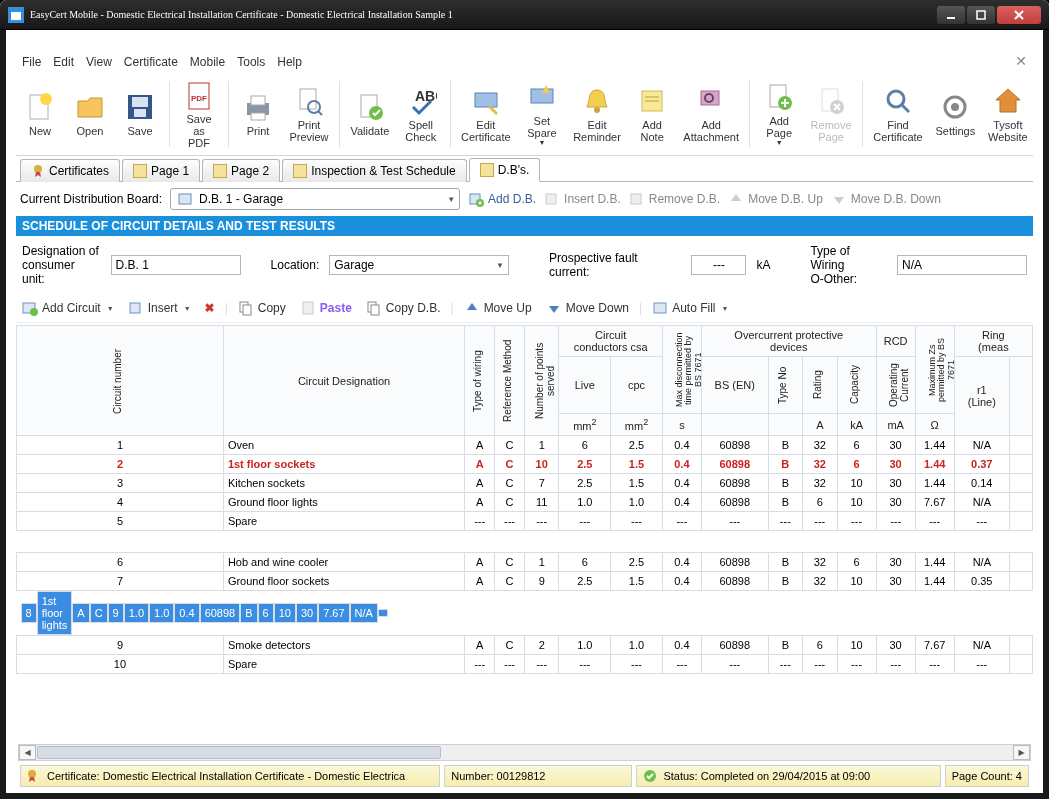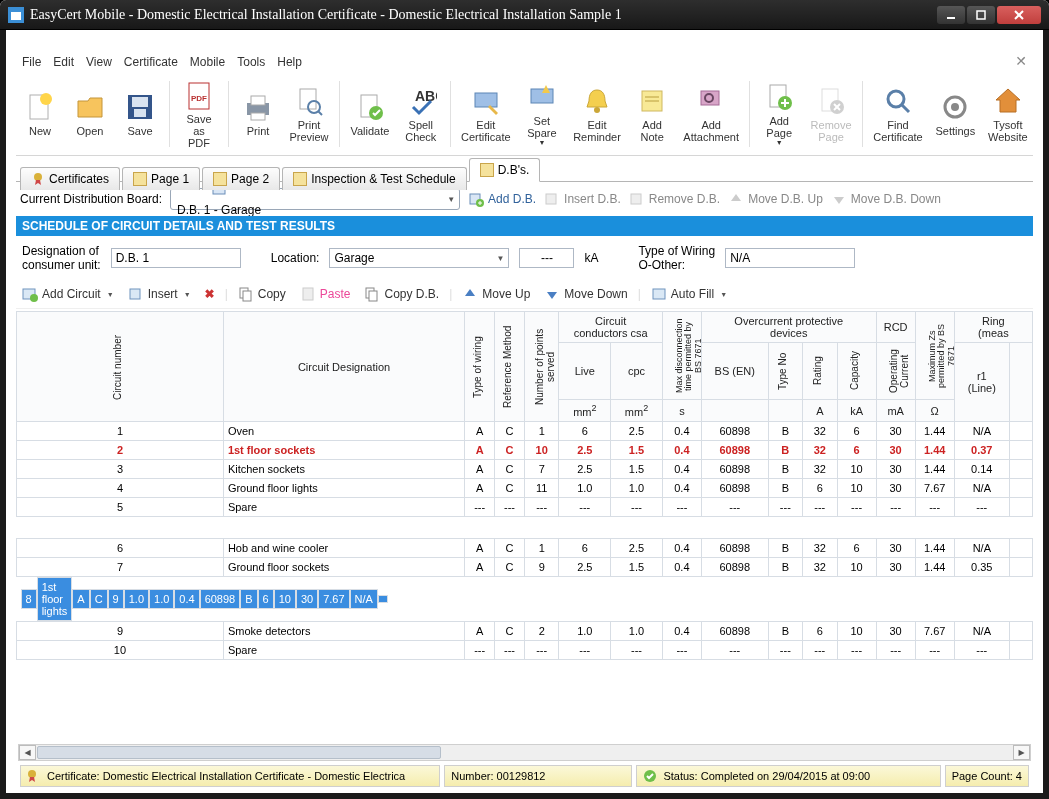--- a/index.html
+++ b/index.html
@@ -1,49 +1,49 @@
 <!DOCTYPE html>
 <html><head>
 <meta charset="utf-8">
 <style>
 * { box-sizing: border-box; margin: 0; padding: 0; }
 body { font-family: "Segoe UI", Tahoma, sans-serif; font-size: 12px; background: #000; width: 1049px; height: 799px; overflow: hidden; }
 .window { width: 1049px; height: 799px; background: #fff; border-radius: 6px 6px 0 0; position: relative; display:flex; flex-direction:column; }
 .titlebar { height: 30px; background: linear-gradient(to bottom, #2e2e2e, #181818); display: flex; align-items: center; padding: 0 8px; color: #fff; border-bottom: 1px solid #000; border-radius:6px 6px 0 0;}
 .titlebar .icon { width:16px; height:16px; margin-right:6px; }
-.titlebar .title { flex:1; font-size:14px; font-family: "Segoe UI"; }
+.titlebar .title { flex:1; font-size:10px; font-family: "Segoe UI"; }
 .winbtns { display:flex; gap:2px;}
 .winbtn { width:28px; height:18px; border-radius:3px; display:flex; align-items:center; justify-content:center; background:linear-gradient(to bottom,#565656,#333); color:#fff; font-size:10px;}
 .winbtn.close { width:44px; background:linear-gradient(to bottom,#d9605e,#c03f3d); }
 .inner { flex:1; padding:20px 10px 4px 10px; display:flex; flex-direction:column; background:#fff; overflow:hidden; border-left:6px solid #1a1a1a; border-right:6px solid #1a1a1a; border-bottom:6px solid #1a1a1a;}
 .menubar { display:flex; gap:12px; padding:3px 6px; font-size:12px; color:#333; align-items:center;}
 .menubar span { cursor:default; }
 .menubar .closex { margin-left:auto; font-family: Tahoma; font-size:14px; color:#888;}
 .toolbar { display:flex; gap:2px; padding:4px 0 4px 0; border-bottom:1px solid #d6d6d6; flex-wrap:nowrap; overflow:hidden;}
 .tbtn { display:flex; flex-direction:column; align-items:center; justify-content:center; min-width:48px; padding:2px 6px; font-size:11px; color:#333; text-align:center; line-height:1.1; border-radius:3px;}
 .tbtn .ticon { width:32px; height:32px; margin-bottom:2px; display:flex; align-items:center; justify-content:center;}
 .vline { width:0; border-left:1px solid #e0e0e0; margin:4px 3px;}
 .tabstrip { display:flex; gap:2px; border-bottom:1px solid #b5b5b5; align-items:flex-end; margin-top:1px; padding-left:4px;}
-.tab { display:flex; align-items:center; gap:4px; padding:4px 10px; font-size:12px; background:linear-gradient(to bottom,#fdfdfd,#e8e8e8); border:1px solid #b5b5b5; border-bottom:none; border-radius:3px 3px 0 0; position:relative; top:9px;}
+.tab { display:flex; align-items:center; gap:4px; padding:4px 10px; font-size:12px; background:linear-gradient(to bottom,#fdfdfd,#e8e8e8); border:1px solid #b5b5b5; border-bottom:none; border-radius:3px 3px 0 0; position:relative; top:1px;}
 .tab.active { background:#fff; font-weight:normal; top:1px; z-index:2; border-bottom:1px solid #fff;}
 .tab .tabicon { width:14px; height:14px;}
 .pgicon { width:14px;height:14px;background:#f5e29c;border:1px solid #c9a54b;}
 .dbobar { display:flex; align-items:center; gap:8px; padding:6px 4px; font-size:12px; border-bottom:0px;}
 .dbosel { display:inline-flex; align-items:center; border:1px solid #9aa7b7; border-radius:3px; padding:0 4px 0 6px; background:#fff; width:290px; height:22px; justify-content:space-between;}
 .dbosel .dd { font-size:8px; color:#555;}
 .dbobtn { display:inline-flex; align-items:center; gap:4px; color:#888; font-size:12px;}
 .dbobtn.enabled { color:#31629b; }
 .header-band { background:#1a8fdc; color:#fff; font-weight:bold; font-size:12px; padding:3px 6px;}
 .formrow { display:flex; align-items:center; gap:10px; padding:8px 6px; font-size:12px;}
 .formrow input, .formrow .sel { border:1px solid #aeb8c5; padding:2px 4px; font-size:12px; height:20px; background:#fff;}
 .sel { display:inline-flex; align-items:center; justify-content:space-between; width:180px; padding:0 4px;}
 .sel .dd { font-size:8px; color:#555;}
 .cmdbar { display:flex; align-items:center; gap:6px; padding:4px 2px; font-size:12px; border-bottom:1px solid #efefef; flex-wrap:wrap;}
 .cmd { display:inline-flex; align-items:center; gap:4px; padding:2px 4px; color:#333;}
-.cmd.disabled { color:#ec4899;}
+.cmd.disabled { color:#8b5cf6;font-weight:bold;}
 .cmd .dd { font-size:7px; color:#555; margin-left:2px;}
 .xicon { color:#c33; font-weight:bold;}
 .gridwrap { flex:1; overflow:auto; border:0px; margin-top:2px;}
 table.grid { border-collapse:collapse; font-size:11px; width:100%;}
 table.grid th, table.grid td { border:1px solid #d7dde4; padding:3px 4px; text-align:center; background:#fff;}
 table.grid td.left { text-align:left;}
 table.grid thead th { background:#fafbfc; font-weight:normal; font-size:11px; color:#222; position:relative;}
 .vtext { display:block; width:14px; margin:0 auto; line-height:1.05; font-size:10px;}
 tr.red td { color:#cc2222; font-weight:bold;}
 tr.sel td { background:#3a8de0; color:#fff;}
@@ -317,21 +317,21 @@
         </div>
       <div class="tab active">
           <div class="pgicon"></div>
           <span>D.B's.</span>
         </div>
     </div>
 
     <div class="dbobar">
       <span>Current Distribution Board:</span>
       <div class="dbosel">
-        <span style="display:flex;align-items:center;gap:6px;flex-direction:column;">
+        <span style="display:flex;align-items:center;gap:6px;">
             <svg class="small-icon" viewBox="0 0 16 16">
               <rect x="2" y="3" width="12" height="10" fill="#d9e6f5" stroke="#6a8eb8"></rect>
             </svg>
             <span>D.B. 1 - Garage</span>
           </span>
         <span class="dd">▼</span>
       </div>
       <span class="dbobtn enabled">
           <svg class="small-icon" viewBox="0 0 16 16">
             <rect x="2" y="3" width="10" height="10" fill="#d9e6f5" stroke="#6a8eb8"></rect>
@@ -371,20 +371,21 @@
 
     <div class="formrow">
       <span style="white-space:pre-line">Designation of
 consumer unit:</span>
       <input style="width: 130px;" value="D.B. 1">
       <span style="margin-left:20px">Location:</span>
       <div class="sel">
           <span>Garage</span>
           <span class="dd">▼</span>
         </div>
+      <span style="margin-left:30px">Prospective fault current:</span>
       <input style="width: 55px; text-align: center;" value="---">
       <span>kA</span>
       <span style="margin-left:30px;white-space:pre-line">Type of Wiring
 O-Other:</span>
       <input style="width: 130px;" value="N/A">
     </div>
 
     <div class="cmdbar">
       <span class="cmd">
           <svg class="small-icon" viewBox="0 0 16 16">

